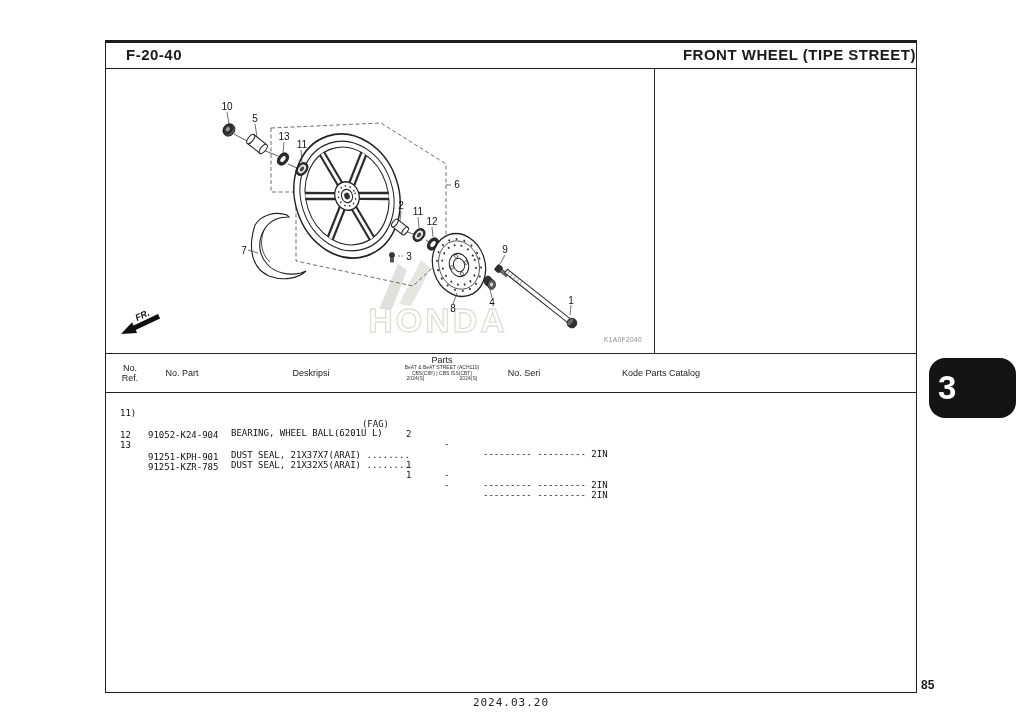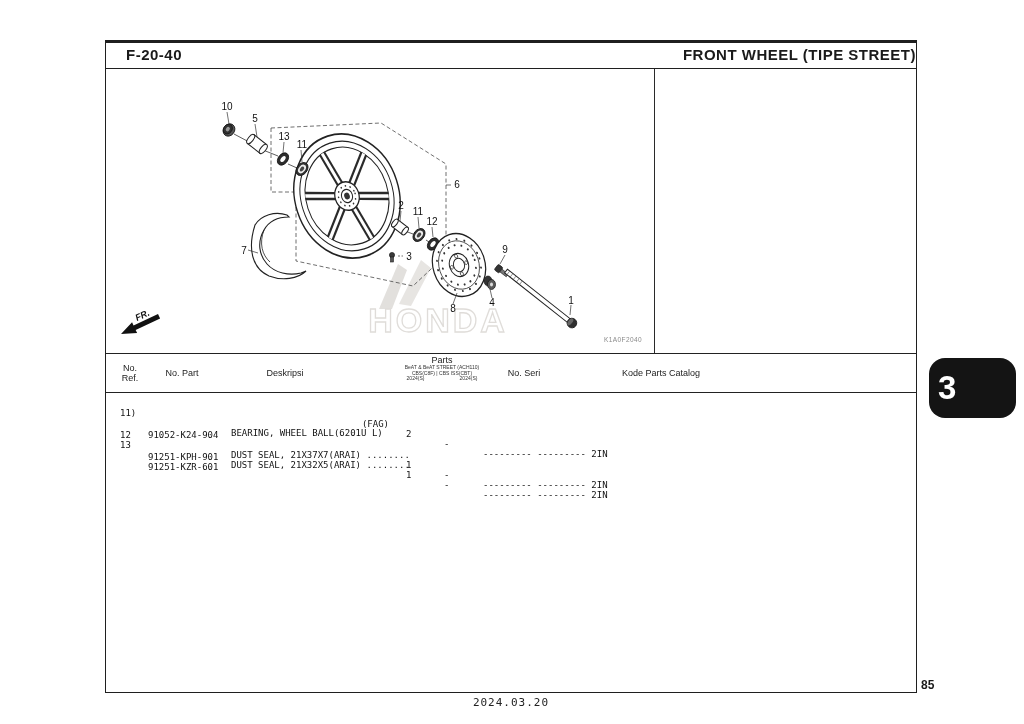--- a/index.html
+++ b/index.html
@@ -13,21 +13,21 @@
   .hdr-title{position:absolute;left:0;top:3px;width:100%;text-align:right;
              font-size:15px;font-weight:bold;letter-spacing:.5px;}
   .v-divider{position:absolute;left:548px;top:26px;width:1px;height:284px;background:#2a2a2a;}
   .diagram-svg{position:absolute;left:0;top:26px;width:548px;height:284px;}
   .tbl-head{position:absolute;left:0;top:310px;width:100%;height:40px;
             border-top:1.2px solid #222;border-bottom:1.2px solid #222;box-sizing:border-box;
             font-size:9px;color:#222;}
   .th{position:absolute;text-align:center;line-height:10px;}
   .th-ref{left:6px;top:9px;width:36px;}
   .th-part{left:40px;top:14px;width:72px;}
-  .th-desc{left:136px;top:14px;width:86px;}
+  .th-desc{left:162px;top:14px;width:86px;}
   .th-qty{left:283px;top:1px;width:106px;}
   .th-qty .sub{font-size:5px;line-height:5.5px;color:#333;letter-spacing:0;}
   .th-qty .sub3{display:flex;justify-content:space-around;font-size:5px;line-height:5.5px;color:#333;}
   .th-seri{left:382px;top:14px;width:72px;}
   .th-kode{left:505px;top:14px;width:100px;}
   .tl{position:absolute;font-family:"DejaVu Sans Mono",monospace;font-size:9px;
       line-height:10px;white-space:pre;color:#111;}
   .c-ref{position:absolute;left:14px;}
   .c-part{position:absolute;left:42px;margin-top:12px;}
   .c-desc{position:absolute;left:125px;}
@@ -264,21 +264,21 @@
   <div class="row-line tl" style="top:377px;">
     <span class="c-ref">12</span>
     <span class="c-part">91251-KPH-901</span>
     <span class="c-desc">DUST SEAL, 21X37X7(ARAI) ........</span>
     <span class="c-qty">1</span>
     <span class="c-seri">-</span>
     <span class="c-kode">--------- --------- 2IN</span>
   </div>
   <div class="row-line tl" style="top:387px;">
     <span class="c-ref">13</span>
-    <span class="c-part">91251-KZR-601</span>
+    <span class="c-part">91251-KZR-785</span>
     <span class="c-desc">DUST SEAL, 21X32X5(ARAI) ........</span>
     <span class="c-qty">1</span>
     <span class="c-seri">-</span>
     <span class="c-kode">--------- --------- 2IN</span>
   </div>
 </div>
 
 <div class="tab3">
   <span>3</span>
 </div>

